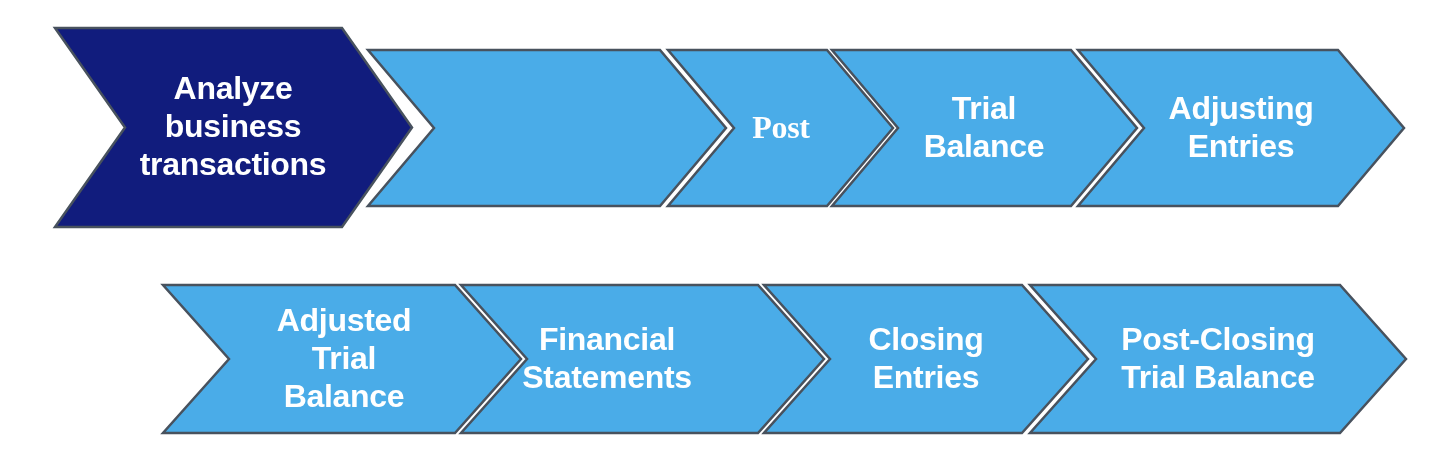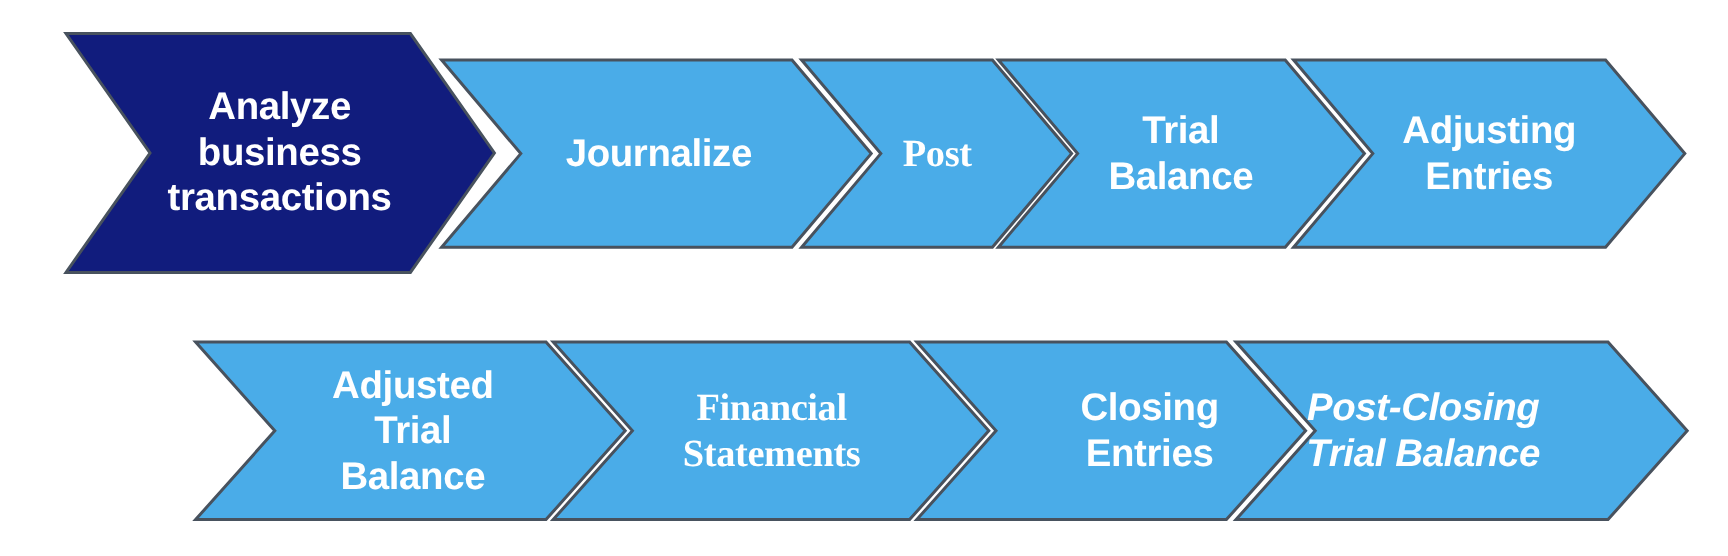--- a/index.html
+++ b/index.html
@@ -42,23 +42,23 @@
     white-space: pre-line;
     width: 300px;
     pointer-events: none;
   }
   .lbl1 { left: 233px;  top: 127px; }
   .lbl2 { left: 549px;  top: 128px; }
   .lbl3 { left: 781px;  top: 128px; font-family: Liberation Serif, serif; }
   .lbl4 { left: 984px;  top: 128px; }
   .lbl5 { left: 1241px; top: 128px; }
   .lbl6 { left: 344px;  top: 359px; }
-  .lbl7 { left: 643px;  top: 359px; font-family: Liberation Serif, serif; }
-  .lbl8 { left: 958px;  top: 359px; }
-  .lbl9 { left: 1186px; top: 359px; font-style: italic; }
+  .lbl7 { left: 607px;  top: 359px; }
+  .lbl8 { left: 926px;  top: 359px; }
+  .lbl9 { left: 1218px; top: 359px; }
 </style>
 </head>
 <body>
 
 <div class="stage">
 
   <svg class="flow" viewBox="0 0 1440 463">
 
     <polygon class="chev dark" points="55,28 342,28 412,127.5 342,227 55,227 125,127.5"></polygon>
     <polygon class="chev light" points="368,50 660,50 726,128 660,206 368,206 434,128"></polygon>
@@ -68,21 +68,20 @@
 
     <polygon class="chev light" points="163,285 455,285 521,359 455,433 163,433 229,359"></polygon>
     <polygon class="chev light" points="461,285 758,285 824,359 758,433 461,433 527,359"></polygon>
     <polygon class="chev light" points="764,285 1022,285 1088,359 1022,433 764,433 830,359"></polygon>
     <polygon class="chev light" points="1030,285 1340,285 1406,359 1340,433 1030,433 1096,359"></polygon>
   </svg>
 
   <div class="lbl lbl1">Analyze
 business
 transactions</div>
-  <div class="lbl lbl2">Journalize</div>
   <div class="lbl lbl3">Post</div>
   <div class="lbl lbl4">Trial
 Balance</div>
   <div class="lbl lbl5">Adjusting
 Entries</div>
   <div class="lbl lbl6">Adjusted
 Trial
 Balance</div>
   <div class="lbl lbl7">Financial
 Statements</div>

